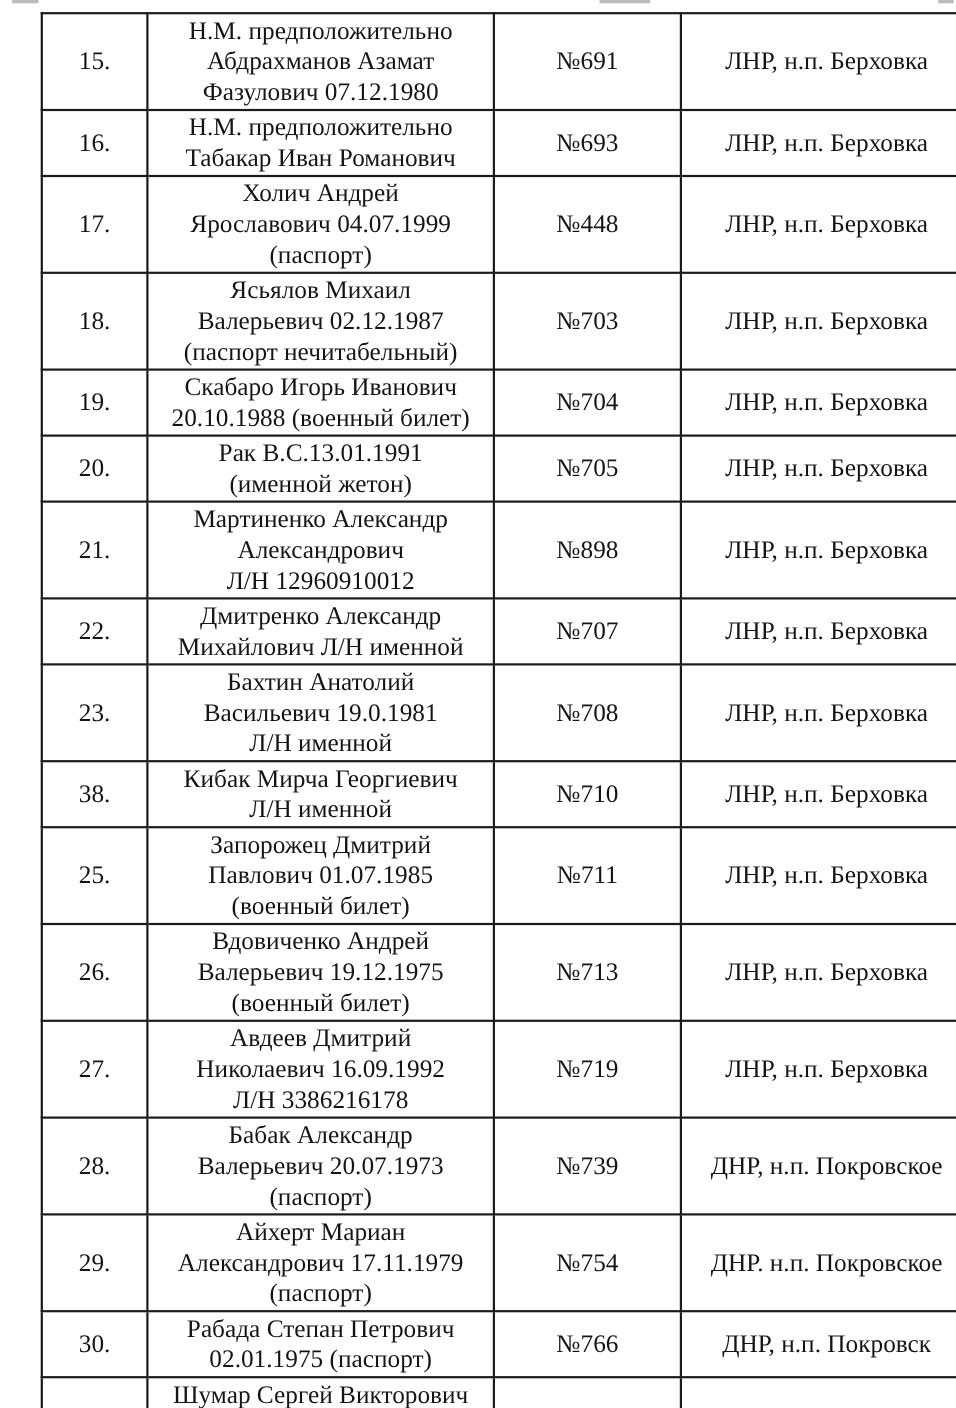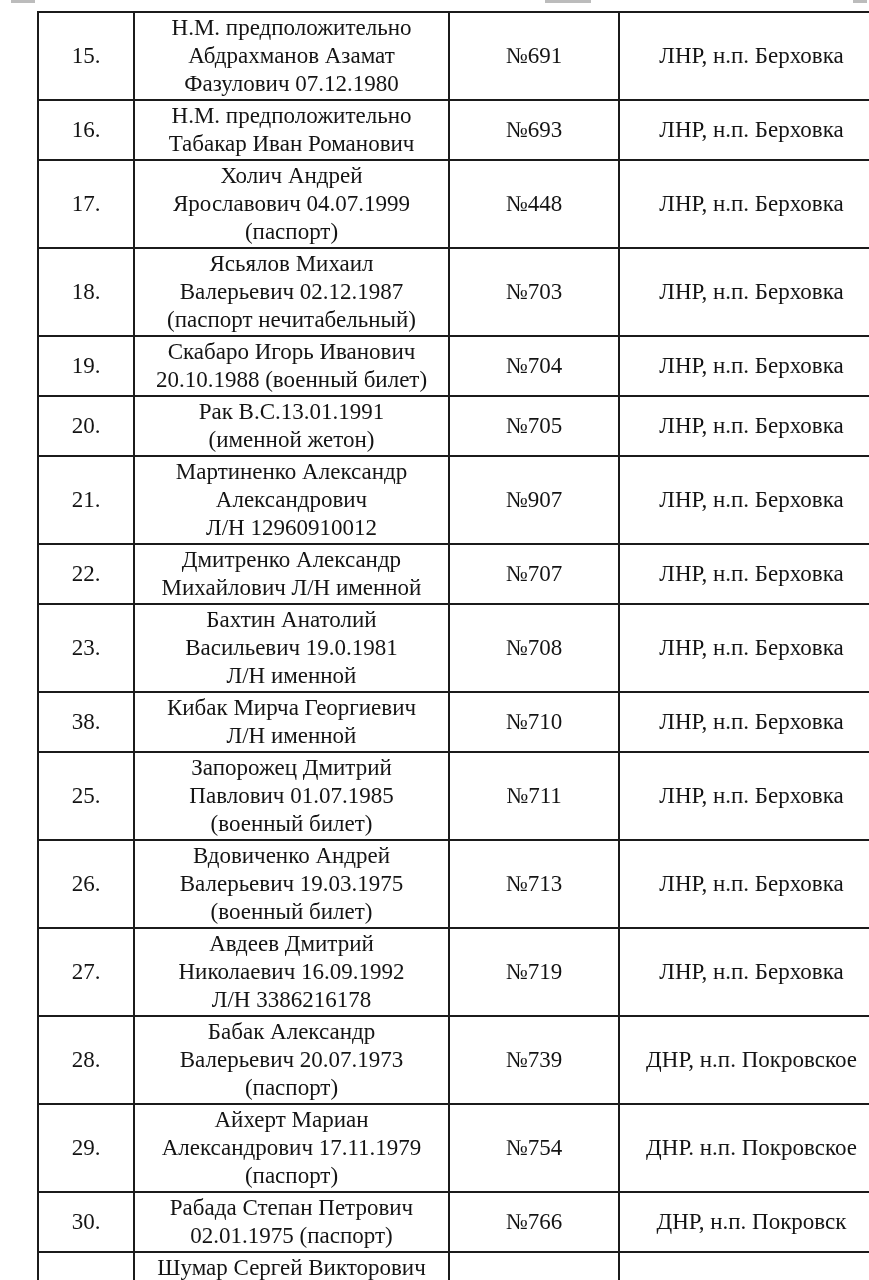--- a/index.html
+++ b/index.html
@@ -102,21 +102,21 @@
     <td class="col-name">Рак В.С.13.01.1991
 (именной жетон)</td>
     <td class="col-tag">№705</td>
     <td class="col-loc">ЛНР, н.п. Берховка</td>
   </tr>
         <tr>
     <td class="col-num">21.</td>
     <td class="col-name">Мартиненко Александр
 Александрович
 Л/Н 12960910012</td>
-    <td class="col-tag">№907</td>
+    <td class="col-tag">№898</td>
     <td class="col-loc">ЛНР, н.п. Берховка</td>
   </tr>
         <tr>
     <td class="col-num">22.</td>
     <td class="col-name">Дмитренко Александр
 Михайлович Л/Н именной</td>
     <td class="col-tag">№707</td>
     <td class="col-loc">ЛНР, н.п. Берховка</td>
   </tr>
         <tr>
@@ -138,21 +138,21 @@
     <td class="col-num">25.</td>
     <td class="col-name">Запорожец Дмитрий
 Павлович 01.07.1985
 (военный билет)</td>
     <td class="col-tag">№711</td>
     <td class="col-loc">ЛНР, н.п. Берховка</td>
   </tr>
         <tr>
     <td class="col-num">26.</td>
     <td class="col-name">Вдовиченко Андрей
-Валерьевич 19.03.1975
+Валерьевич 19.12.1975
 (военный билет)</td>
     <td class="col-tag">№713</td>
     <td class="col-loc">ЛНР, н.п. Берховка</td>
   </tr>
         <tr>
     <td class="col-num">27.</td>
     <td class="col-name">Авдеев Дмитрий
 Николаевич 16.09.1992
 Л/Н 3386216178</td>
     <td class="col-tag">№719</td>

